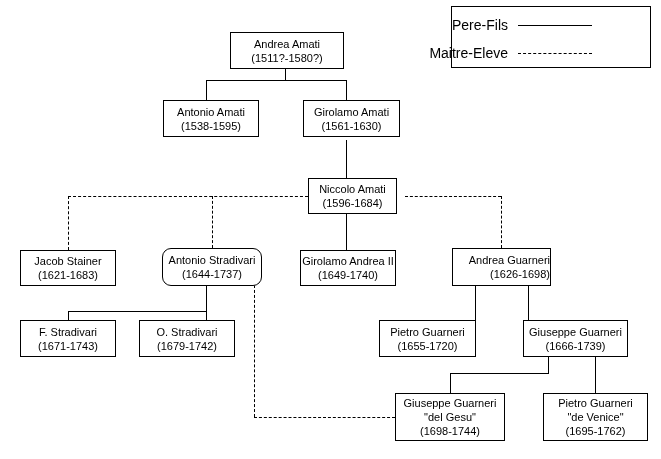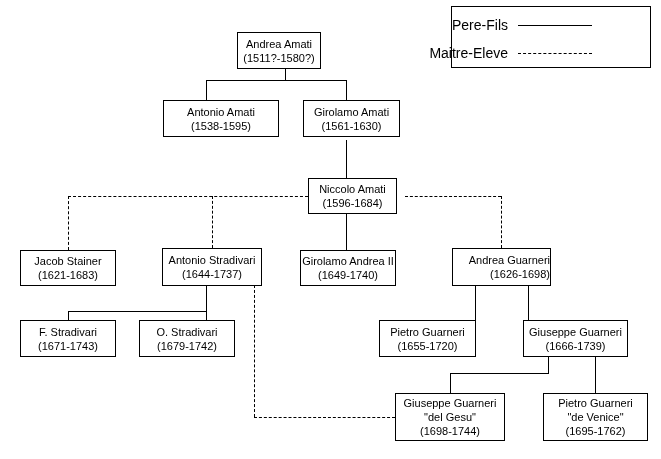--- a/index.html
+++ b/index.html
@@ -131,46 +131,46 @@
   <div class="edge dashed-h" style="left:254px; top:417px; width:141px;"></div>
 
   <div class="edge solid-v" style="left:475px; top:285px; height:35px;"></div>
   <div class="edge solid-v" style="left:528px; top:285px; height:35px;"></div>
 
   <div class="edge solid-v" style="left:595px; top:356px; height:37px;"></div>
   <div class="edge solid-v" style="left:548px; top:356px; height:17px;"></div>
   <div class="edge solid-h" style="left:450px; top:373px; width:99px;"></div>
   <div class="edge solid-v" style="left:450px; top:373px; height:20px;"></div>
 
-  <div class="node" style="left:237px; top:32px; width:84px; height:37px;">
+  <div class="node" style="left:230px; top:32px; width:114px; height:37px;">
     <span class="line1">Andrea Amati</span>
     <span class="line3">(1511?-1580?)</span>
   </div>
 
-  <div class="node" style="left:163px; top:100px; width:116px; height:37px;">
+  <div class="node" style="left:163px; top:100px; width:96px; height:37px;">
     <span class="line1">Antonio Amati</span>
     <span class="line3">(1538-1595)</span>
   </div>
 
   <div class="node" style="left:303px; top:100px; width:97px; height:37px;">
     <span class="line1">Girolamo Amati</span>
     <span class="line3">(1561-1630)</span>
   </div>
 
   <div class="node" style="left:308px; top:178px; width:89px; height:36px;">
     <span class="line1">Niccolo Amati</span>
     <span class="line3">(1596-1684)</span>
   </div>
 
   <div class="node" style="left:20px; top:250px; width:96px; height:36px;">
     <span class="line1">Jacob Stainer</span>
     <span class="line3">(1621-1683)</span>
   </div>
 
-  <div class="node" style="left:162px; top:248px; width:100px; height:38px;">
+  <div class="node" style="left:162px; top:248px; width:100px; height:38px;border-radius:9px;">
     <span class="line1">Antonio Stradivari</span>
     <span class="line3">(1644-1737)</span>
   </div>
 
   <div class="node" style="left:300px; top:250px; width:96px; height:36px;">
     <span class="line1">Girolamo Andrea II</span>
     <span class="line3">(1649-1740)</span>
   </div>
 
   <div class="node" style="left:452px; top:248px; width:99px; height:38px;align-items:flex-end;">

